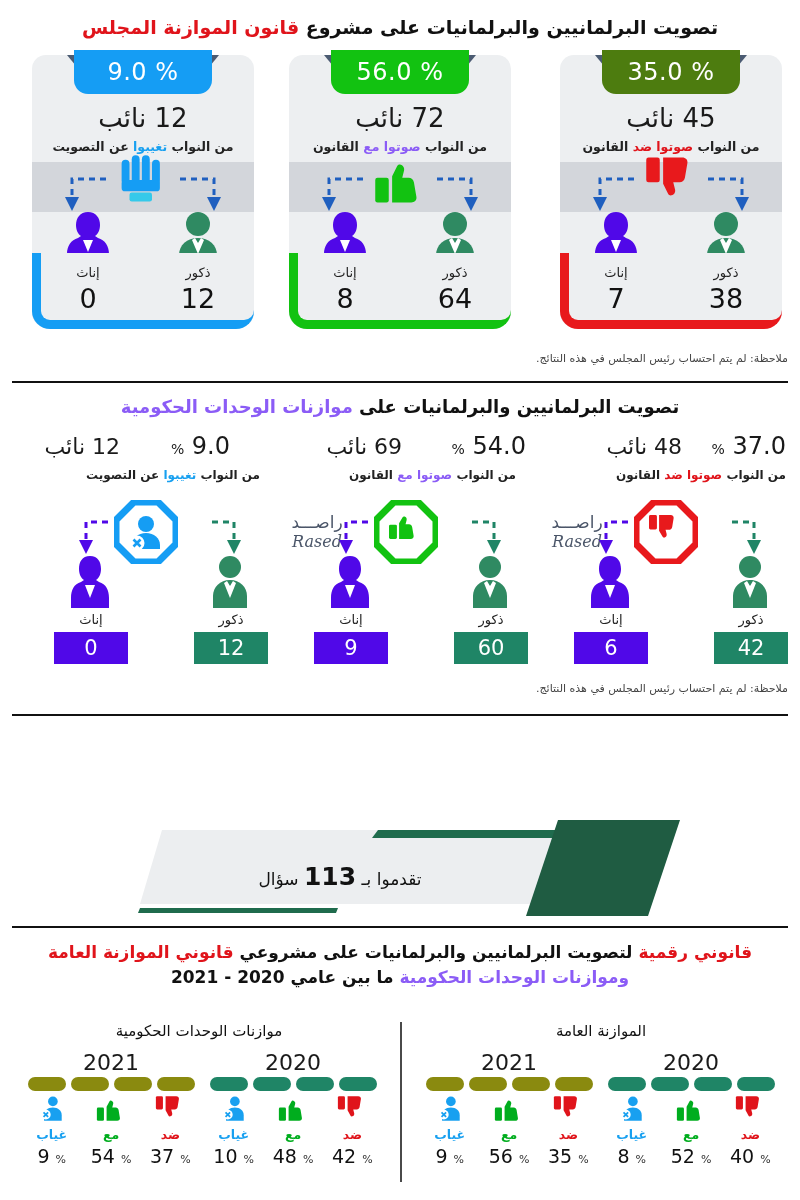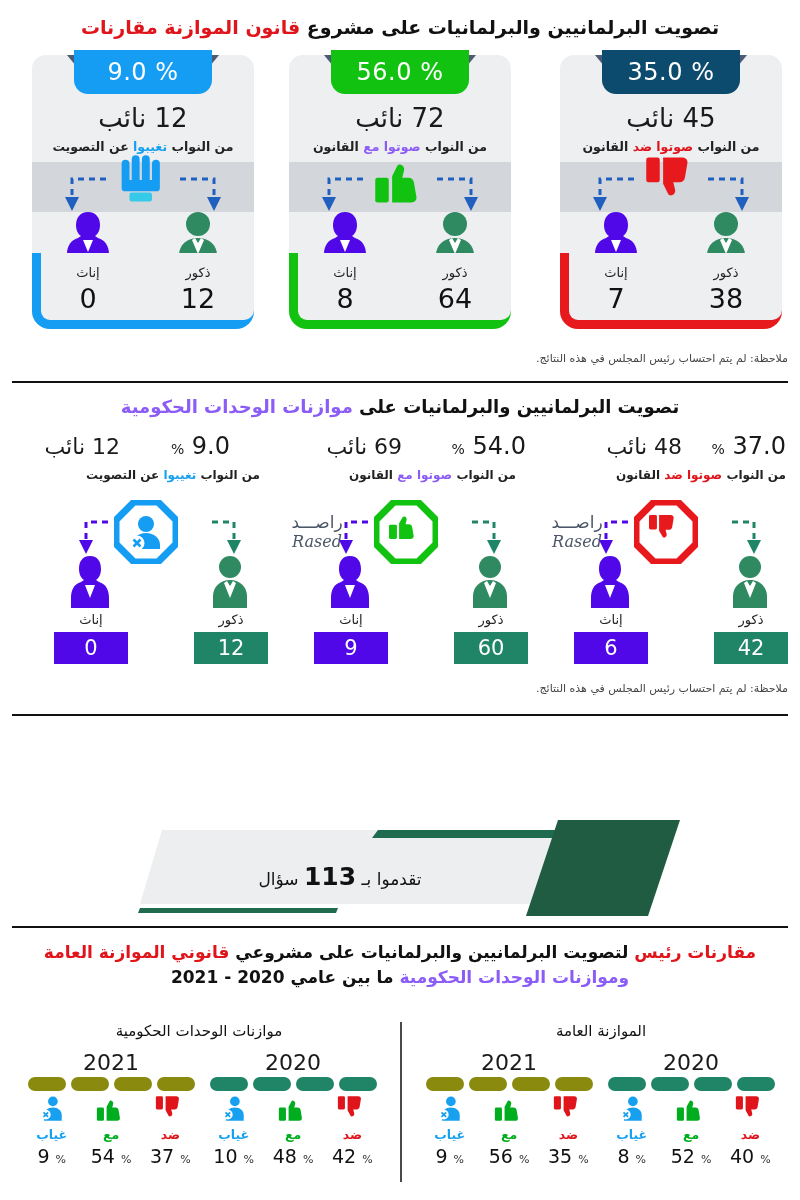--- a/index.html
+++ b/index.html
@@ -36,21 +36,21 @@
   }
   .badge {
     position: absolute; top: -5px; left: 50%; transform: translateX(-50%);
     width: 138px; height: 44px; border-radius: 0 0 14px 14px;
     color: #fff; font-size: 24px; font-weight: 500;
     display: flex; align-items: center; justify-content: center;
     direction: ltr; letter-spacing: .5px;
   }
   .badge.bl { background: #159df4; }
   .badge.gr { background: #12c211; }
-  .badge.rd { background: #0c4a6e; }
+  .badge.rd { background: #4d7c0f; }
   .card-count {
     position: absolute; top: 48px; width: 100%; text-align: center;
     font-size: 26px; color: #1a1a1a; direction: rtl;
   }
   .card-sub {
     position: absolute; top: 84px; width: 100%; text-align: center;
     font-size: 12.5px; color: #222; direction: rtl; font-weight: bold;
   }
   .card-band {
     position: absolute; top: 107px; left: 0; width: 100%; height: 50px;
@@ -132,21 +132,21 @@
   .i3lbl { font-size: 12.5px; font-weight: bold; direction: rtl; margin-top: 1px; }
   .i3val { font-size: 19px; color: #111; direction: ltr; margin-top: 3px; }
   .i3val .pc { font-size: 11px; color: #333; }
 </style>
 </head>
 <body>
 
 <div id="page">
 
   <div class="sec-title" style="top:14px; font-size:19px;">
-    <span>تصويت البرلمانيين والبرلمانيات على مشروع </span><span class="red">قانون الموازنة مقارنات</span>
+    <span>تصويت البرلمانيين والبرلمانيات على مشروع </span><span class="red">قانون الموازنة المجلس</span>
   </div>
 
   <div class="card" style="right:18px;">
     <div class="card-notch"></div>
     <div class="badge rd">35.0 %</div>
     <div class="card-count">45 نائب</div>
     <div class="card-sub">
       <span>من النواب </span><span class="red">صوتوا ضد</span><span> القانون</span>
     </div>
     <div class="card-band"></div>
@@ -518,21 +518,21 @@
     <div class="u">نائب</div>
   </div>
   <div class="ac-txt">
     <span>تقدموا بـ </span><b>113</b><span> سؤال</span>
   </div>
 
   <div class="hr" style="top:926px;"></div>
 
   <div class="sec-title" style="top:940px; font-size:17px;">
     <div>
-      <span class="red">مقارنات رئيس</span><span> لتصويت البرلمانيين والبرلمانيات على مشروعي </span><span class="red">قانوني الموازنة العامة</span>
+      <span class="red">قانوني رقمية</span><span> لتصويت البرلمانيين والبرلمانيات على مشروعي </span><span class="red">قانوني الموازنة العامة</span>
     </div>
     <div>
       <span class="green">وموازنات الوحدات الحكومية</span><span> ما بين عامي 2020 - 2021</span>
     </div>
   </div>
 
   <div class="vdiv"></div>
 
   <div class="s4head" style="right:14px;">الموازنة العامة</div>
   <div class="yrgrp" style="right:20px;">

